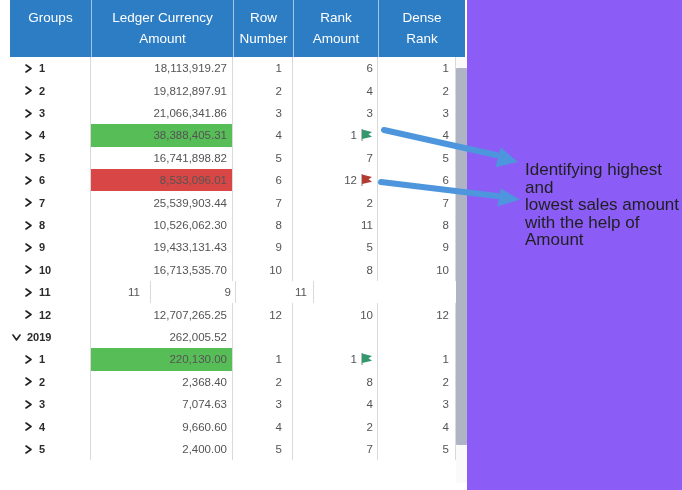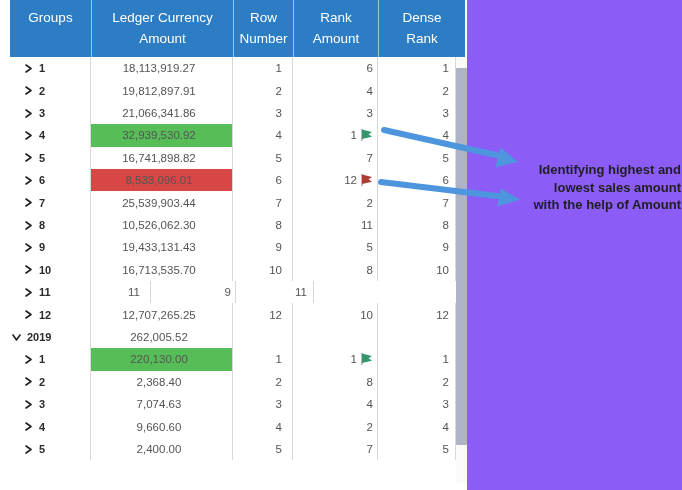--- a/index.html
+++ b/index.html
@@ -33,39 +33,39 @@
   .th-rank_amount{width:85px;}
   .th-dense_rank{width:87px;}
 
   
   .tbody{position:absolute;left:0;top:57px;width:456px;}
   .tr{display:flex;height:22.42px;align-items:center;}
   .td{box-sizing:border-box;height:100%;display:flex;align-items:center;
       border-right:1px solid var(--grid-line);font-size:11.5px;color:var(--value-text);}
   .c-groups{width:91px;padding-left:24px;}
   .level-parent .c-groups{padding-left:12px;text-align:center;}
-  .c-amount{width:142px;justify-content:center;padding-right:5px;}
+  .c-amount{width:142px;justify-content:flex-end;padding-right:5px;}
   .c-rownum{width:60px;justify-content:flex-end;padding-right:10px;}
   .c-rank{width:85px;justify-content:flex-end;padding-right:4px;}
   .c-dense{width:78px;justify-content:flex-end;padding-right:6px;}
   .g-label{font-weight:bold;font-size:11px;color:var(--group-text);margin-left:6px;}
   .chev{flex:0 0 auto;}
   .level-parent .chev{transform:rotate(90deg);}
   .hl-green .c-amount{background:var(--highlight-green);}
   .hl-red .c-amount{background:var(--highlight-red);}
   .flag{display:none;margin-left:3px;flex:0 0 auto;}
   .has-flag .flag{display:block;}
 
   
   .scrollbar-track{position:absolute;left:456px;top:57px;width:11px;height:426px;background:#fafafa;}
   .scrollbar-thumb{position:absolute;left:0;top:11px;width:11px;height:377px;background:var(--thumb);border-radius:1px;}
 
   
   .annotation{position:absolute;left:525px;top:161px;width:156px;
-      font-size:13px;font-weight:bold;color:#1f1f1f;line-height:17.5px;text-align:right;}
+      font-size:17px;font-weight:normal;color:#1f1f1f;line-height:17.5px;}
 
   .arrows{position:absolute;left:0;top:0;width:682px;height:490px;pointer-events:none;}
 </style>
 </head>
 <body>
 
 <div class="stage">
 
   <div class="table-wrap">
 
@@ -160,21 +160,21 @@
     </div>
   </div>
         <div class="tr level-child hl-green has-flag">
     <div class="td c-groups">
       <svg class="chev" width="9" height="9" viewBox="0 0 9 9">
         <path d="M2 1 L7 4.5 L2 8" fill="none" stroke="#222222" stroke-width="1.6" stroke-linecap="round" stroke-linejoin="round"></path>
       </svg>
       <span class="g-label">4</span>
     </div>
     <div class="td c-amount">
-      <span class="v-amount">32,939,530.92</span>
+      <span class="v-amount">38,388,405.31</span>
     </div>
     <div class="td c-rownum">
       <span class="v-rownum">4</span>
     </div>
     <div class="td c-rank">
       <span class="v-rank">1</span>
       <svg class="flag" width="13" height="14" viewBox="0 0 13 14">
         <path class="flag-pole" d="M2 1 L2 13" stroke="#9a9a9a" stroke-width="1.3" fill="none"></path>
         <path class="flag-pennant" d="M2 1.5 L12 4 L8.5 6.3 L12 8.7 L2 11 Z" fill="#35976d"></path>
       </svg>

